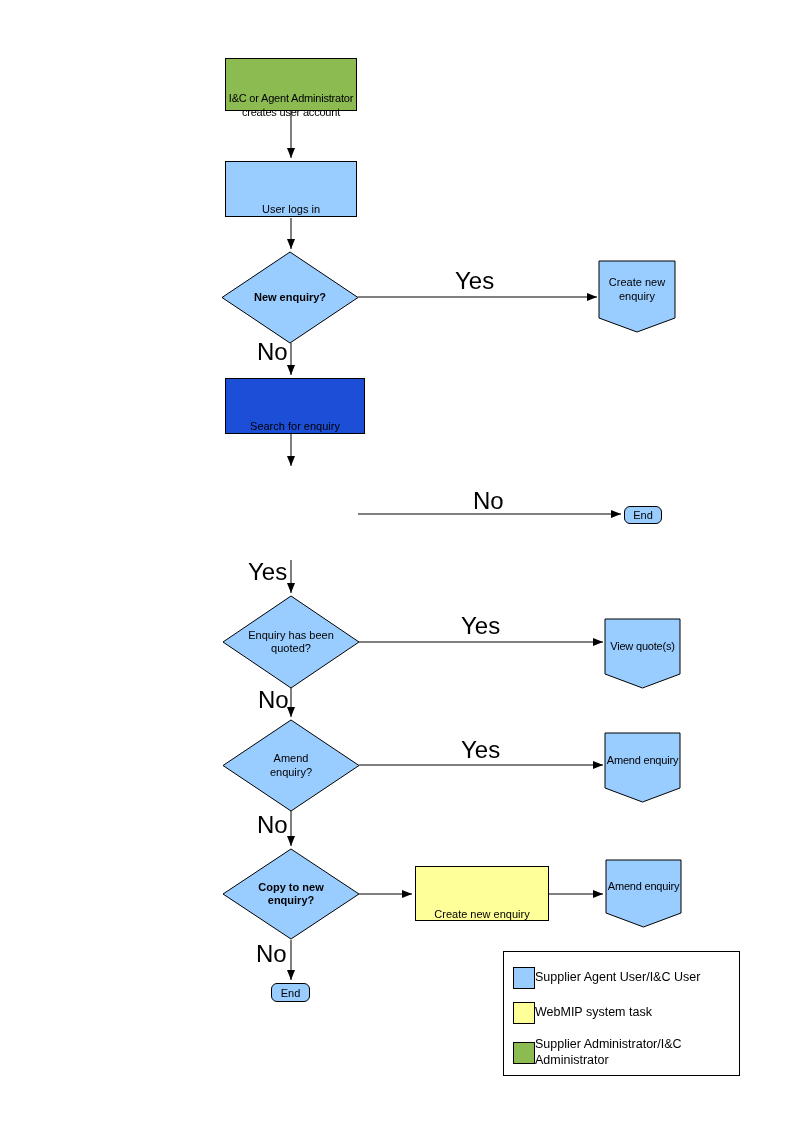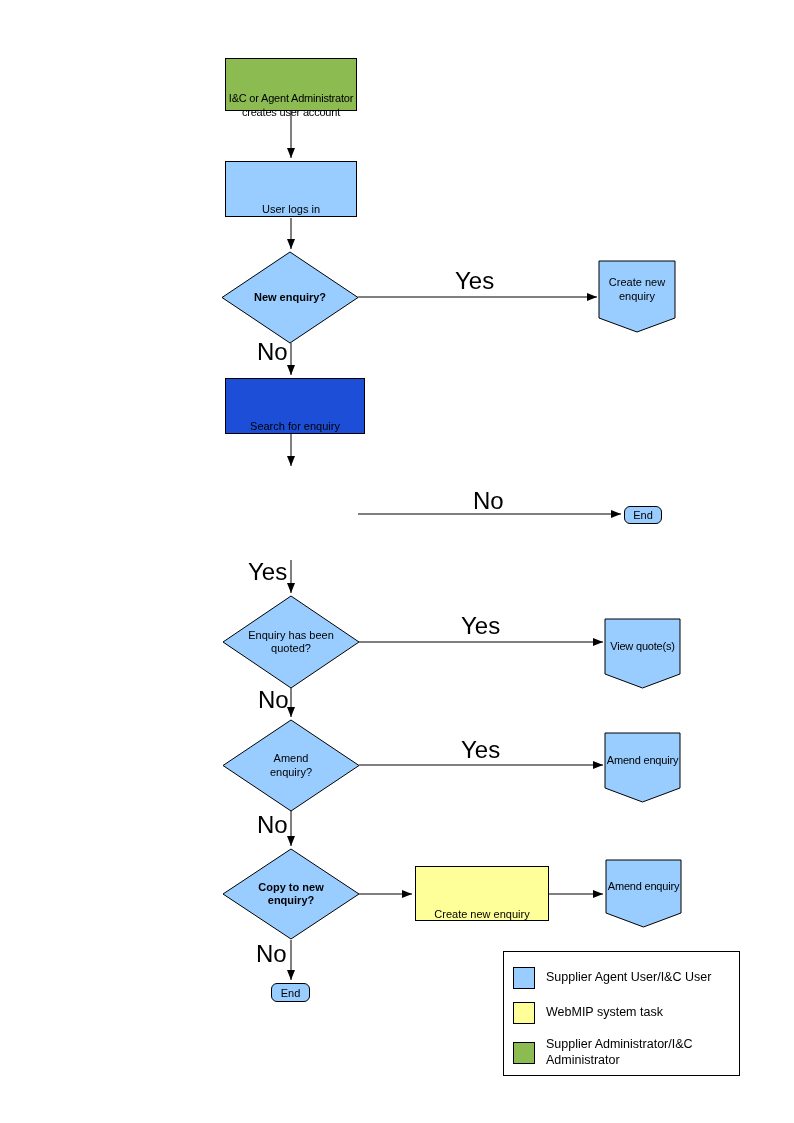--- a/index.html
+++ b/index.html
@@ -26,21 +26,21 @@
     display:flex; align-items:center; justify-content:center; font-size:11px;
   }
   .branch-label { position:absolute; font-size:24px; line-height:1.05; white-space:nowrap; }
   .legend {
     position:absolute; left:503px; top:951px; width:237px; height:125px;
     box-sizing:border-box; border:1px solid #000; background:#fff;
     padding:15px 8px 0 9px;
   }
   .legend-row { display:flex; align-items:center; margin-bottom:13px; }
   .legend-swatch { width:22px; height:22px; box-sizing:border-box; border:1px solid #000; flex:0 0 auto; }
-  .legend-label { margin-left:11px; font-size:12.5px; line-height:1.25; width:182px; }
+  .legend-label { font-size:12.5px; line-height:1.25; width:182px; }
   .tight { letter-spacing:-0.2px; }
 </style>
 </head>
 <body>
 
 <div class="canvas">
 
   <svg class="wires" width="794" height="1123">
     <defs>
       <marker id="arrow" viewBox="0 0 10 8" refX="10" refY="4" markerWidth="10" markerHeight="8" orient="auto">

